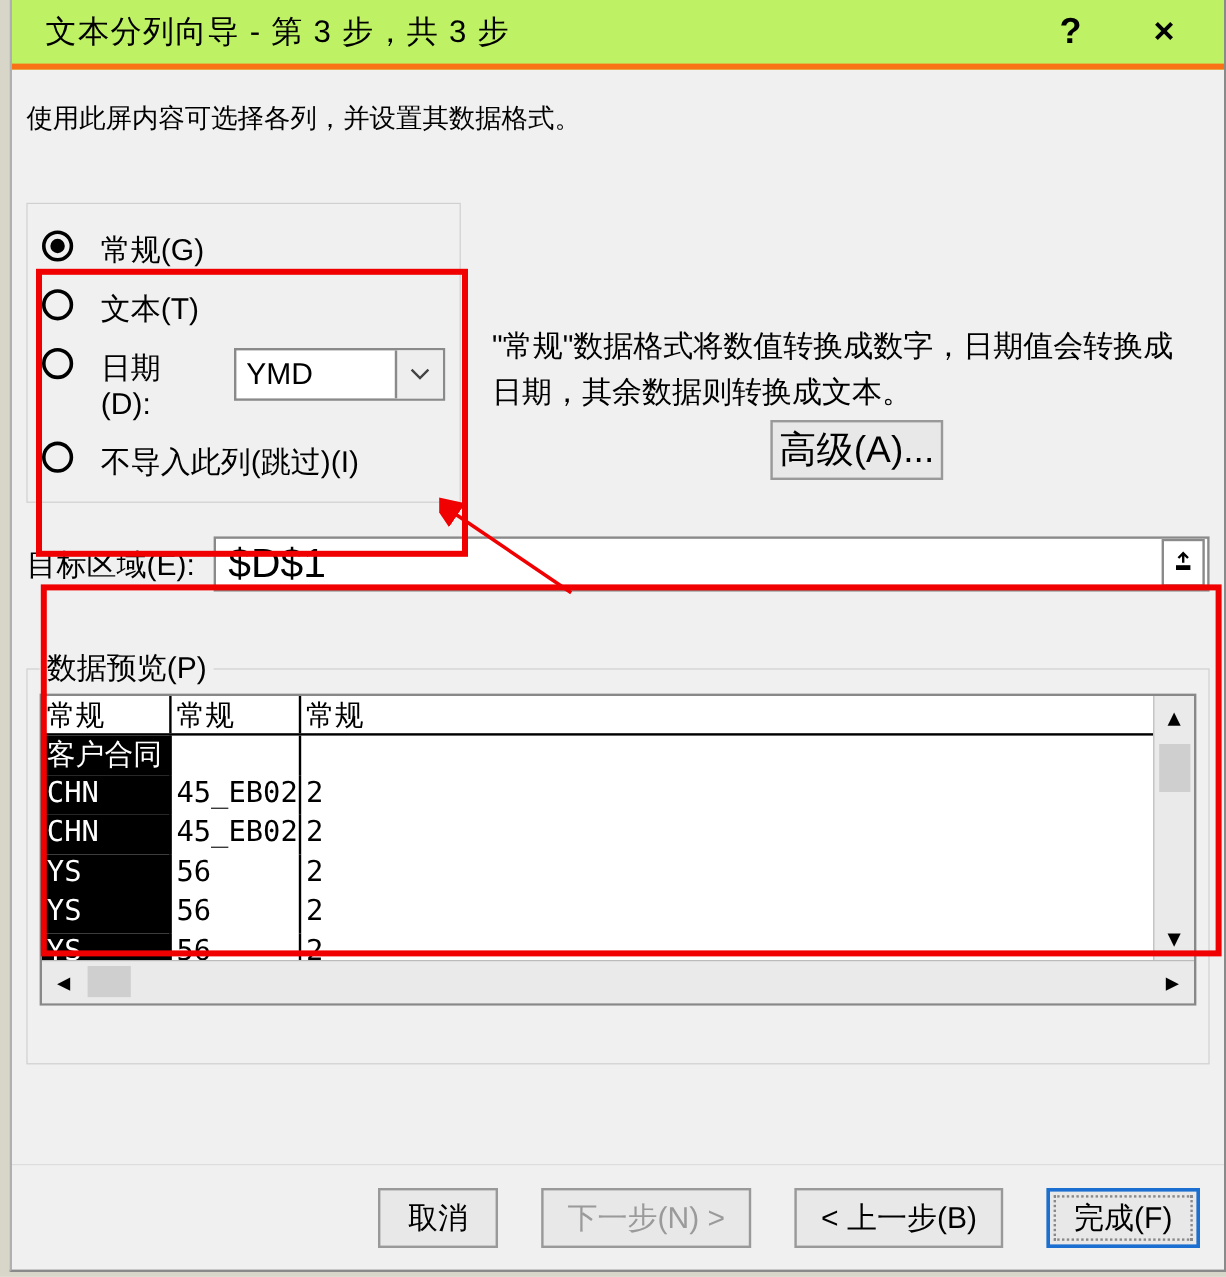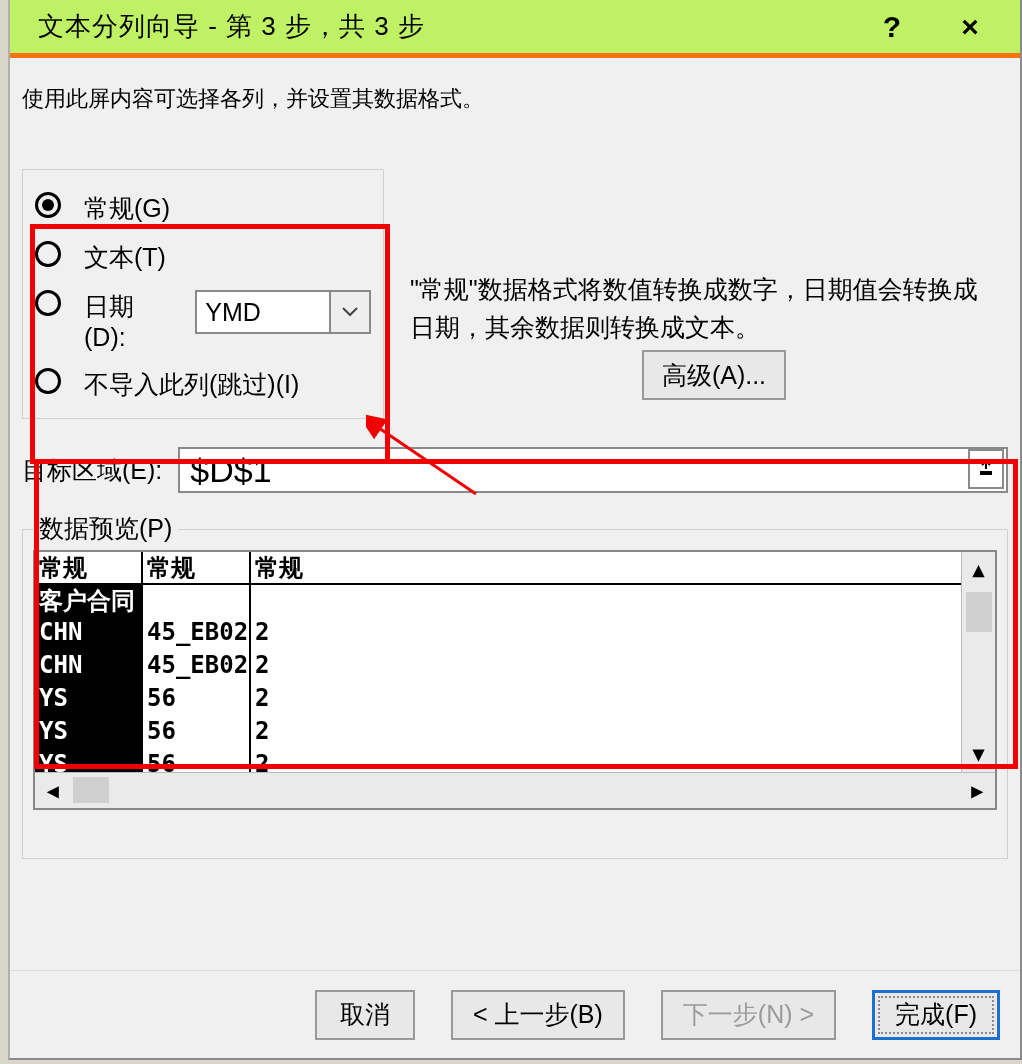--- a/index.html
+++ b/index.html
@@ -83,44 +83,43 @@
       display: flex; align-items: center; justify-content: center; background: #eee;
       cursor: pointer;
     }
     .format-desc {
       position: absolute; left: 400px; top: 212px; right: 30px;
       font-size: 25px; line-height: 38px;
     }
     .adv-btn {
       position: absolute; left: 632px; top: 292px;
       width: 144px; height: 50px; border: 2px solid #999; background: #e8e8e8;
-      font-size: 25px; display: flex; align-items: center; justify-content: center;
+      font-size: 31px; display: flex; align-items: center; justify-content: center;
       cursor: pointer;
     }
     .dest-row {
-      display: flex; align-items: center; gap: 16px; margin-top: 28px; margin-bottom: 36px;
+      display: flex; align-items: center; gap: 16px; margin-top: 28px; margin-bottom: 64px;
     }
     .dest-label { font-size: 25px; }
     .dest-input {
       flex: 1; height: 46px; border: 2px solid #8a8a8a; background: #fff;
       display: flex; align-items: center; padding: 0 10px; font-size: 34px; position: relative;
     }
     .dest-collapse {
       width: 36px; height: 40px; border: 2px solid #8a8a8a; background: #fff;
       display: flex; align-items: center; justify-content: center; cursor: pointer;
       position: absolute; right: 2px; top: 0;
     }
     .preview-group { margin-top: 10px; }
     .preview-wrap {
       margin: 20px 10px 10px 10px;
       border: 2px solid #888;
       background: #fff;
       height: 260px;
       position: relative;
-      font-weight: bold;
     }
     .preview-body { width: calc(100% - 34px); height: 220px; overflow: hidden; background: #fff; }
     .preview-header-row, .preview-data-row {
       display: flex; height: 33px; font-family: monospace; font-size: 24px; white-space: nowrap;
     }
     .preview-header-row { border-bottom: 2px solid #000; }
     .pcol { border-right: 2px solid #000; padding: 0 4px; overflow: hidden; }
     .pcol1 { width: 108px; } .pcol2 { width: 108px; } .pcol3 { flex: 1; border-right: none; }
     .selected-col { background: #000; color: #fff; }
     .vscroll {
@@ -285,18 +284,18 @@
             <path d="M0,0 L0,8 L10,4 z" fill="#f00000"></path>
           </marker>
         </defs>
       <line x1="110" y1="80" x2="10" y2="12" stroke="#f00000" stroke-width="3" marker-end="url(#arh)"></line>
     </svg>
 
   </div>
 
   <div class="footer">
     <div class="btn">取消</div>
+    <div class="btn disabled">下一步(N) &gt;</div>
     <div class="btn">&lt; 上一步(B)</div>
-    <div class="btn disabled">下一步(N) &gt;</div>
     <div class="btn primary">完成(F)</div>
   </div>
 
 </div>
 
 </body></html>

